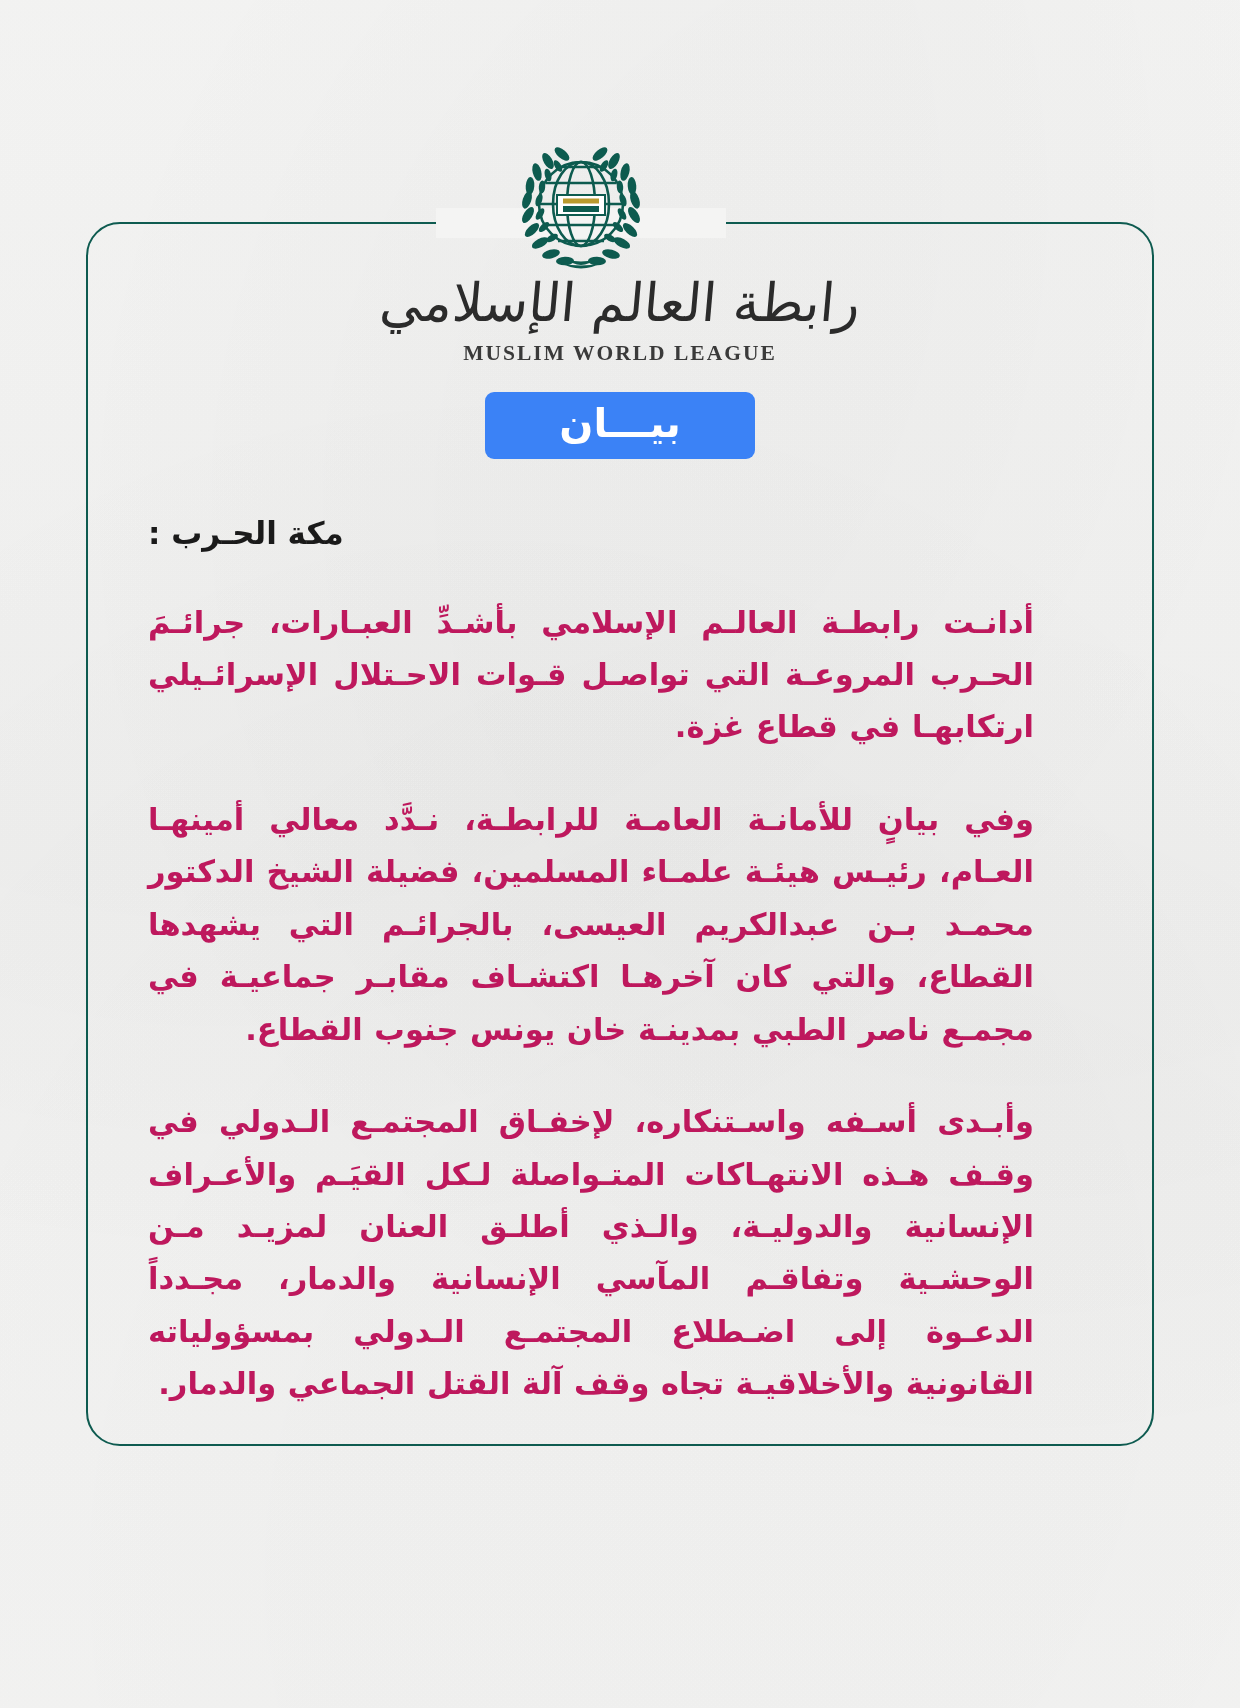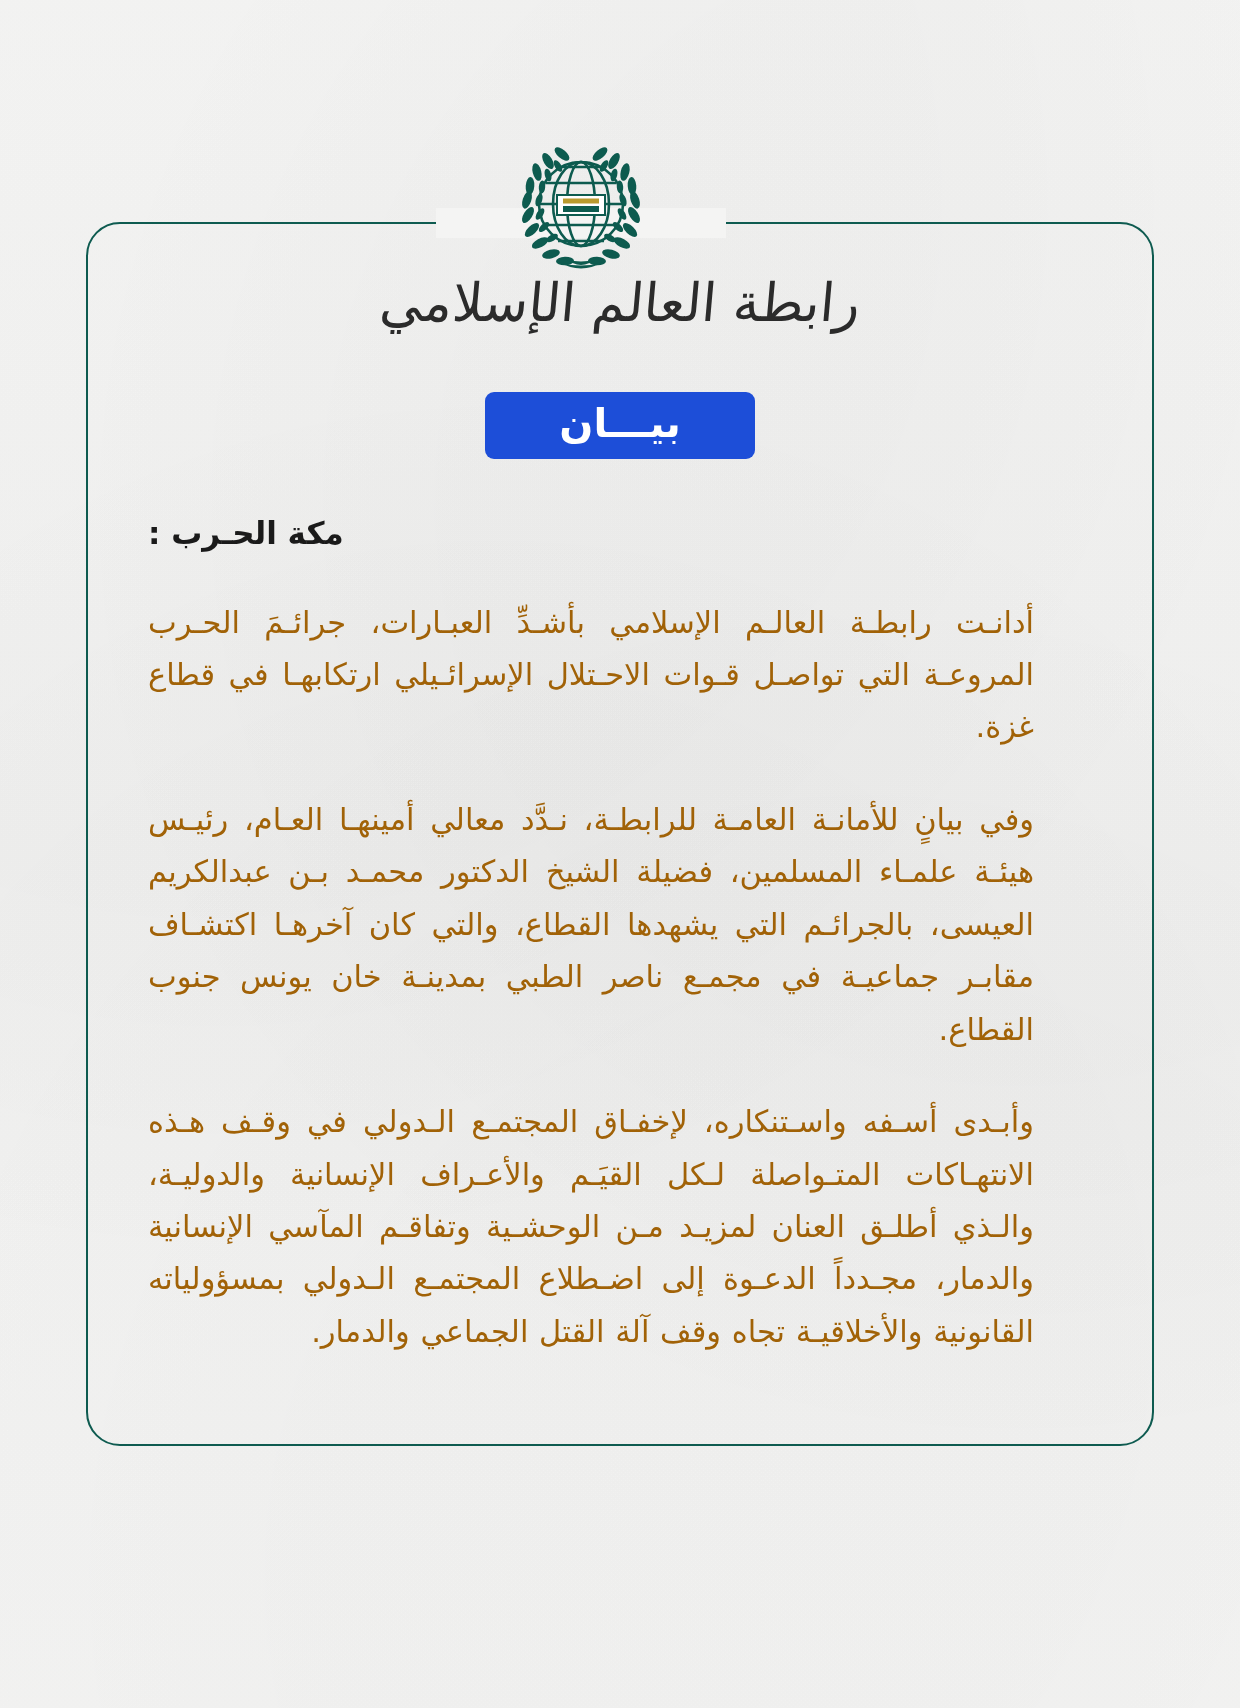--- a/index.html
+++ b/index.html
@@ -90,21 +90,21 @@
   
   .badge-wrap {
     position: absolute;
     left: 0;
     right: 0;
     top: 392px;
     text-align: center;
   }
   .badge {
     display: inline-block;
-    background: #1d4ed8;
+    background: #3b82f6;
     color: #ffffff;
     border-radius: 9px;
     padding: 9px 74px 13px 74px;
     font-size: 40px;
     font-weight: 700;
     letter-spacing: 7px;
     line-height: 1.12;
     font-family: "DejaVu Sans", sans-serif;
   }
 
@@ -123,22 +123,22 @@
     color: #1a1a1a;
     line-height: 1.5;
     margin-bottom: 40px;
     font-family: "DejaVu Sans", sans-serif;
     direction: rtl;
   }
   .para {
     text-align: justify;
     text-align-last: right;
     font-size: 30.5px;
-    font-weight: 400;
-    color: #a16207;
+    font-weight: 700;
+    color: #be185d;
     line-height: 1.72;
     margin: 0 0 40px 0;
     font-family: "DejaVu Sans", sans-serif;
     word-spacing: 1px;
   }
   .para:last-child { margin-bottom: 0; }
 </style>
 </head>
 <body>
 
@@ -211,20 +211,21 @@
       </g>
 
       <path d="M62 124 Q84 137 106 124 Q84 131 62 124 Z"></path>
       <path d="M68 120 Q84 134 100 120 Q84 127 68 120 Z"></path>
     </g>
   </svg>
 </div>
 
 <div class="wordmark">
   <div class="wordmark-ar">رابطة العالم الإسلامي</div>
+  <div class="wordmark-en">MUSLIM WORLD LEAGUE</div>
 </div>
 
 <div class="badge-wrap">
   <span class="badge">بيـــان</span>
 </div>
 
 <div class="body-col">
   <div class="dateline">مكة الحـرب :</div>
   <p class="para">أدانـت رابطـة العالـم الإسلامي بأشـدِّ العبـارات، جرائـمَ الحـرب المروعـة التي تواصـل قـوات الاحـتلال الإسرائـيلي ارتكابهـا في قطاع غزة.</p>
   <p class="para">وفي بيانٍ للأمانـة العامـة للرابطـة، نـدَّد معالي أمينهـا العـام، رئيـس هيئـة علمـاء المسلمين، فضيلة الشيخ الدكتور محمـد بـن عبدالكريم العيسى، بالجرائـم التي يشهدها القطاع، والتي كان آخرهـا اكتشـاف مقابـر جماعيـة في مجمـع ناصر الطبي بمدينـة خان يونس جنوب القطاع.</p>

